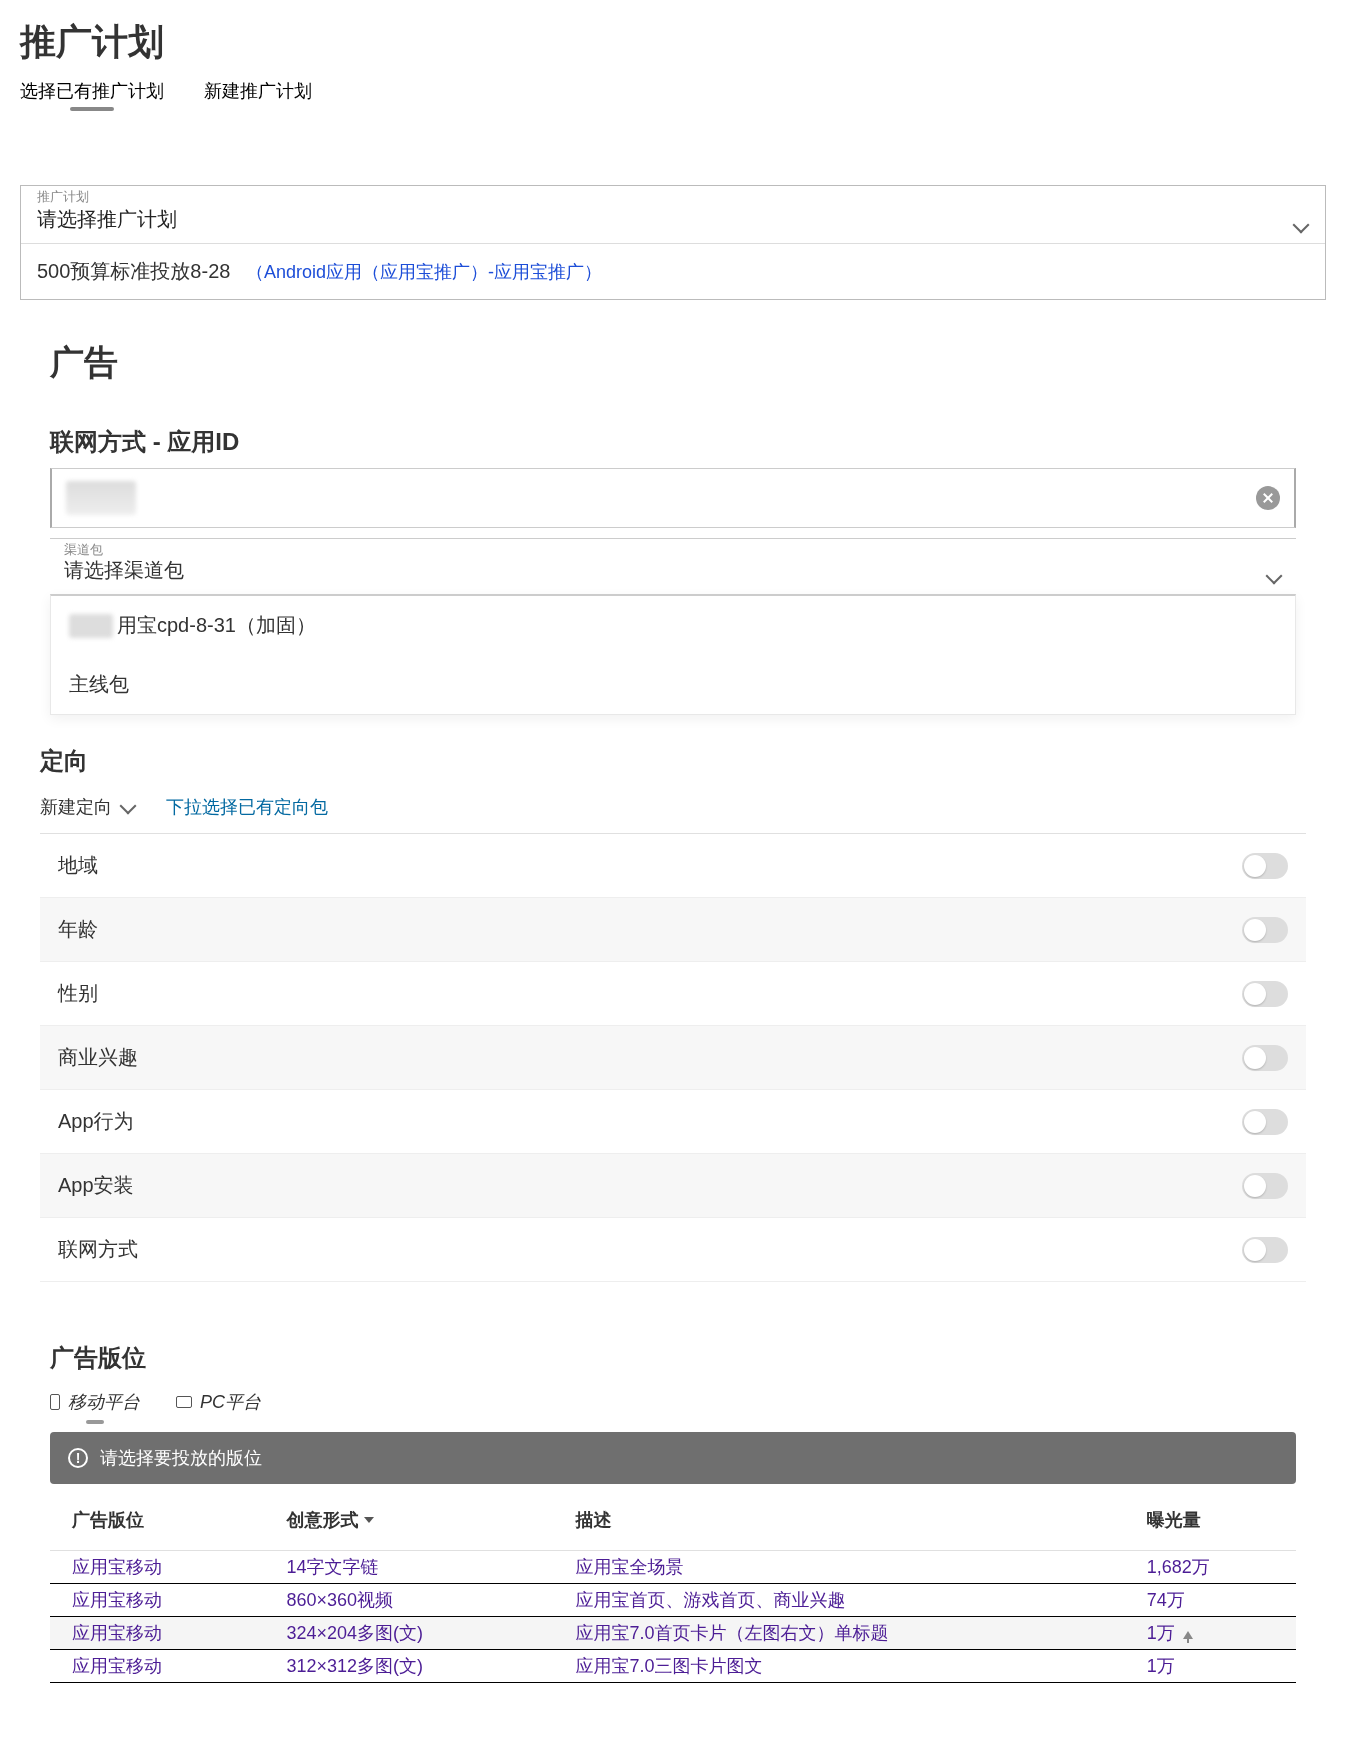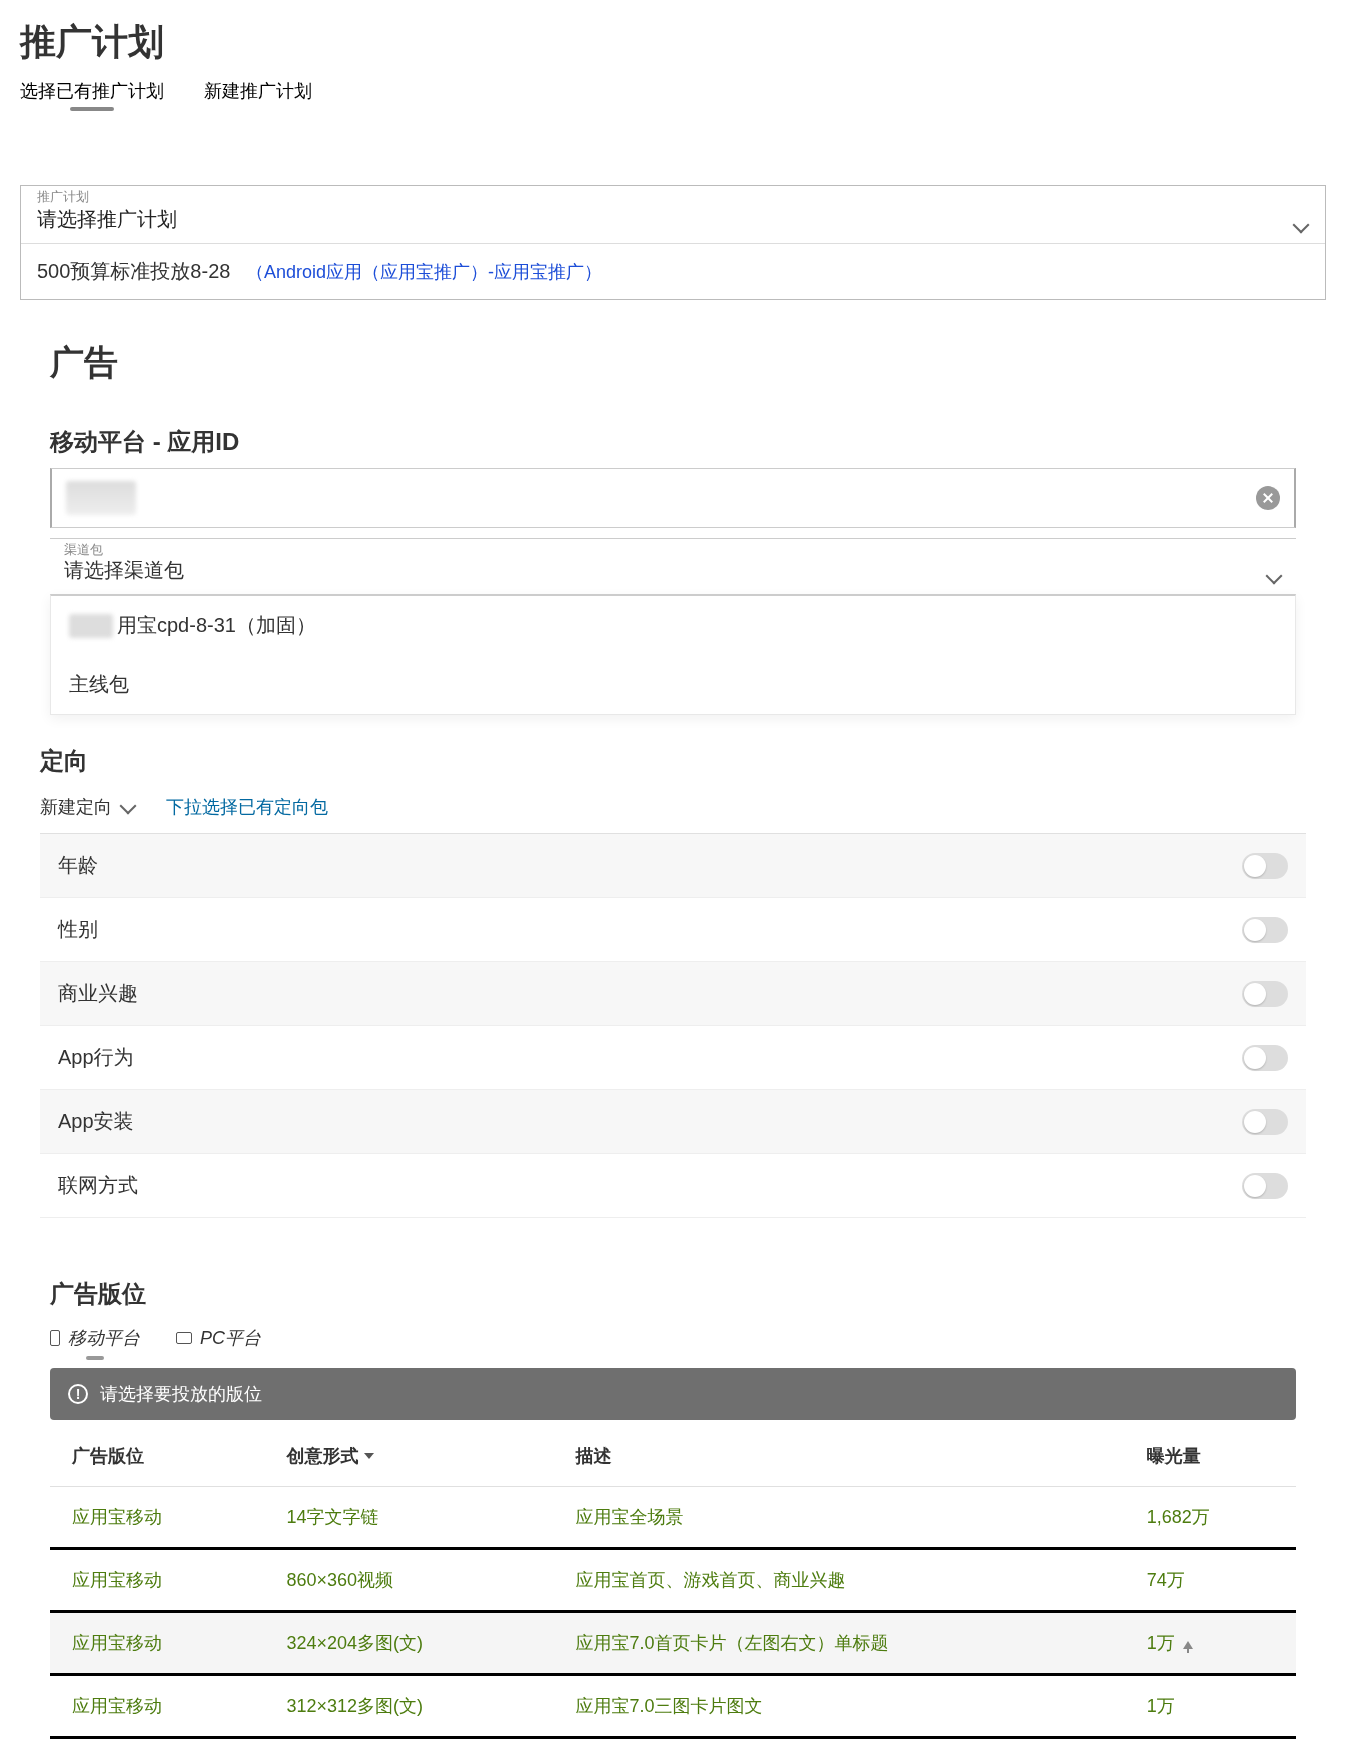--- a/index.html
+++ b/index.html
@@ -50,21 +50,21 @@
 .platform-tab { display: flex; align-items: center; gap: 8px; font-size: 18px; cursor: pointer; position: relative; }
 .platform-tab.active::after { content: ""; position: absolute; left: 40%; right: 40%; bottom: -10px; height: 4px; background: #999; border-radius: 2px; }
 .device-icon { width: 16px; height: 12px; border: 1.5px solid #555; border-radius: 2px; display: inline-block; position: relative; }
 .device-icon.mobile { width: 10px; height: 16px; }
 
 .banner { background: #6f6f6f; color: #fff; border-radius: 4px; padding: 14px 18px; display: flex; align-items: center; gap: 12px; font-size: 18px; }
 .info-icon { width: 20px; height: 20px; border: 2px solid #fff; border-radius: 50%; display: flex; align-items: center; justify-content: center; font-size: 14px; font-weight: 700; }
 
 .placement-table { width: 100%; margin-top: 6px; border-collapse: collapse; }
 .placement-table th { text-align: left; font-weight: 600; padding: 18px 22px; font-size: 18px; border-bottom: 1px solid #e0e0e0; }
-.placement-table td { padding: 18px 22px; font-size: 18px; color: #4d7c0f; border-bottom: 3px solid #000000; }
+.placement-table td { padding: 4px 22px; font-size: 18px; color: #4c1d95; border-bottom: 1px solid #000000; }
 .placement-table tr.highlight td { background: #f5f5f5; }
 .th-sort { display: inline-flex; align-items: center; gap: 6px; }
 .sort-icon { width: 0; height: 0; border-left: 5px solid transparent; border-right: 5px solid transparent; border-top: 6px solid #555; }
 .up-arrow { display: inline-block; width: 0; height: 0; border-left: 5px solid transparent; border-right: 5px solid transparent; border-bottom: 8px solid #888; margin-left: 8px; position: relative; }
 .up-arrow::after { content: ""; position: absolute; width: 2px; height: 6px; background: #888; top: 6px; left: -1px; }
 
 .chevron { width: 14px; height: 14px; display: inline-block; position: relative; }
 .chevron::before { content: ""; position: absolute; width: 10px; height: 10px; border-right: 2px solid #666; border-bottom: 2px solid #666; transform: rotate(45deg); top: 0; left: 0; }
 </style>
 </head>
@@ -84,21 +84,21 @@
       <span class="chevron"></span>
     </div>
     <div class="plan-option">
       <span>500预算标准投放8-28</span>
       <span class="plan-meta">（Android应用（应用宝推广）-应用宝推广）</span>
     </div>
   </div>
 
   <div class="section">
     <div class="section-title">广告</div>
-    <div class="subsection-title">移动平台 - 应用ID</div>
+    <div class="subsection-title">联网方式 - 应用ID</div>
     <div class="app-id-box">
       <div class="blur-block"></div>
       <div class="clear-btn"></div>
     </div>
     <div class="channel-select">
       <span class="channel-label">渠道包</span>
       <span class="channel-value">请选择渠道包</span>
       <span class="chevron"></span>
     </div>
     <div class="channel-dropdown">
@@ -114,20 +114,24 @@
 
   <div class="targeting">
     <div class="subsection-title">定向</div>
     <div class="targeting-header-row">
       <div class="new-targeting">
         <span>新建定向</span>
         <span class="chevron"></span>
       </div>
       <div class="targeting-hint">下拉选择已有定向包</div>
     </div>
+    <div class="target-row">
+        <span>地域</span>
+        <div class="toggle"></div>
+      </div>
     <div class="target-row alt">
         <span>年龄</span>
         <div class="toggle"></div>
       </div>
     <div class="target-row">
         <span>性别</span>
         <div class="toggle"></div>
       </div>
     <div class="target-row alt">
         <span>商业兴趣</span>

